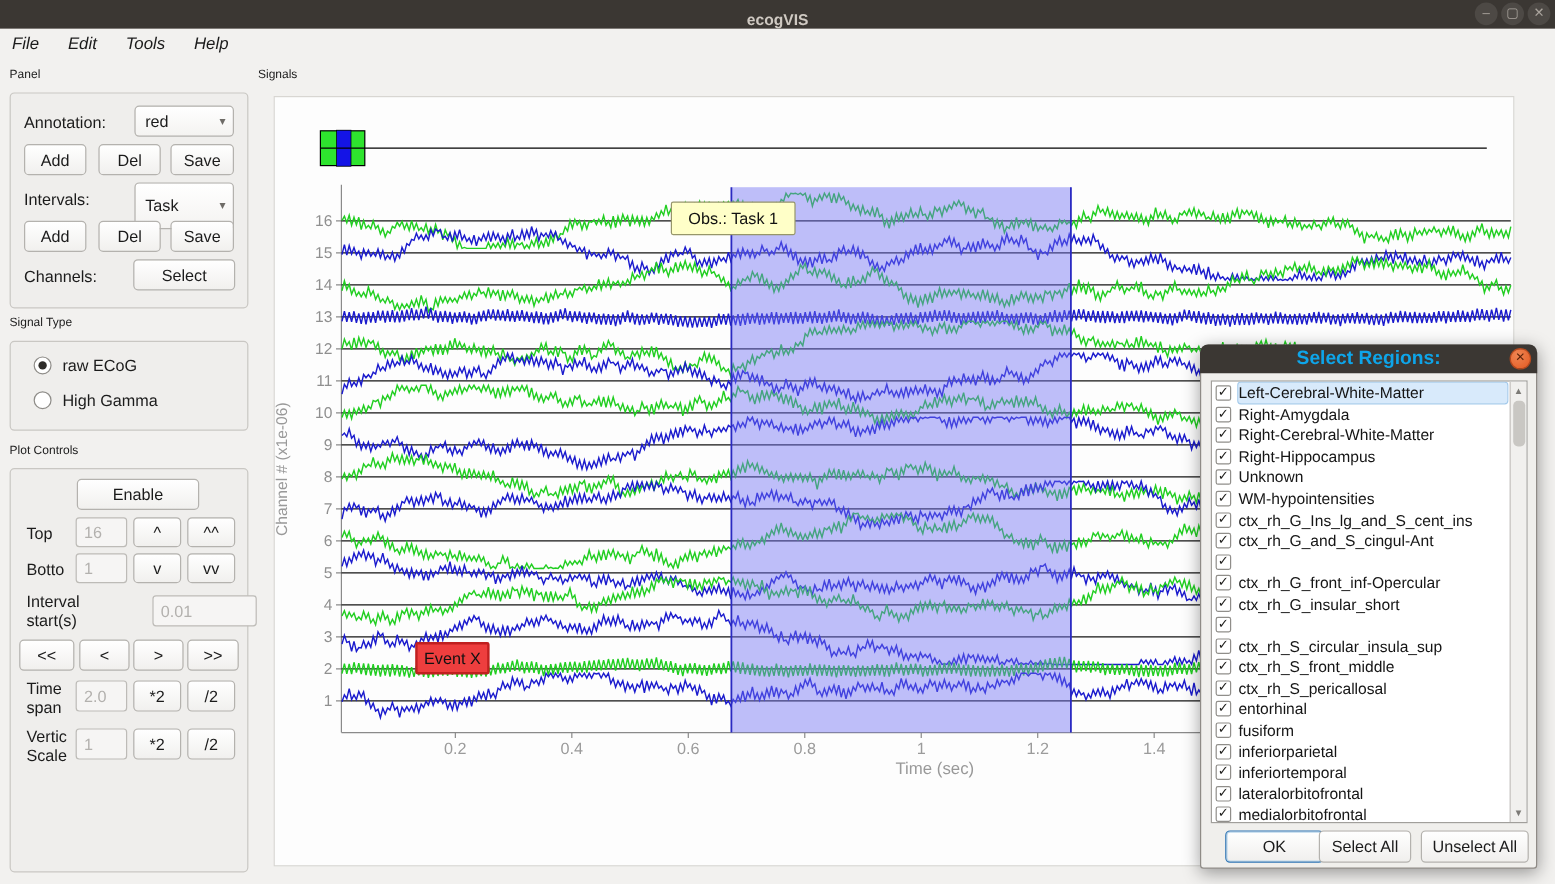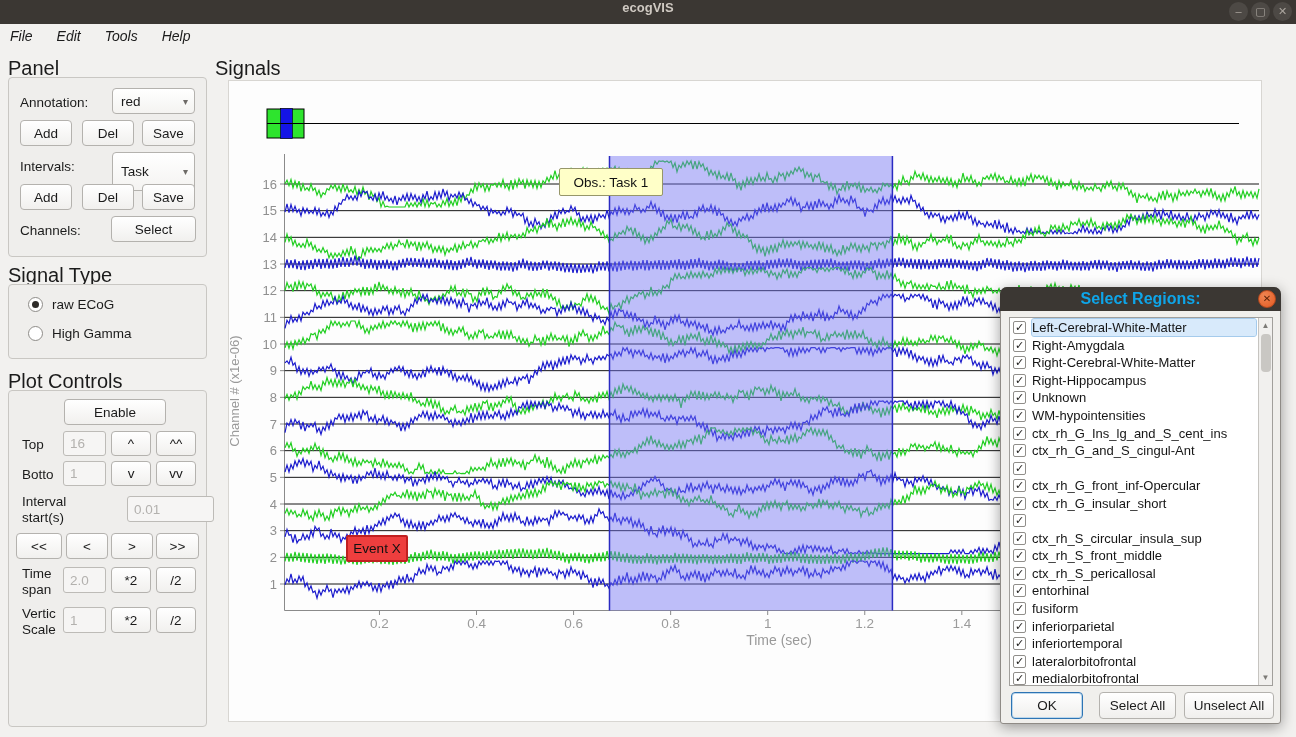--- a/index.html
+++ b/index.html
@@ -1,34 +1,34 @@
 <!DOCTYPE html>
 <html><head>
 <meta charset="utf-8">
 <style>
   * { margin:0; padding:0; box-sizing:border-box; }
   html,body { width:1296px; height:737px; overflow:hidden; }
   body { font-family:"Liberation Sans","DejaVu Sans",sans-serif; background:#f2f1ef; position:relative; }
 
   
   .titlebar { position:absolute; left:0; top:0; width:1296px; height:24px; background:#3b3733;
-              display:flex; align-items:flex-start; justify-content:center; }
+              display:flex; align-items:flex-end; justify-content:center; }
   .titlebar .title { color:#cfc9c2; font-weight:bold; font-size:13px; }
   .winbtns { position:absolute; right:4px; top:2px; display:flex; gap:3px; }
   .winbtn { width:19px; height:19px; border-radius:50%; background:#4d4945; color:#aaa49d;
             font-size:11px; line-height:19px; text-align:center; cursor:default; }
 
   
   .menubar { position:absolute; left:0; top:24px; width:1296px; height:24px; background:#f2f1ef;
              display:flex; align-items:center;font-style:italic; }
   .menuitem { font-size:14px; color:#1b1b1b; padding:0 12px; }
   .menuitem:first-child { padding-left:10px; }
 
   
-  .seclabel { position:absolute; font-size:20px; color:#1b1b1b; }
+  .seclabel { position:absolute; font-size:10px; color:#1b1b1b; }
   .groupbox { position:absolute; background:#efeeec; border:1px solid #c9c7c3; border-radius:4px; }
 
   .ctl-label { position:absolute; font-size:13.5px; color:#1b1b1b; }
   .btn { position:absolute; background:linear-gradient(#ffffff,#f1f0ee); border:1px solid #b4b2ae;
          border-radius:4px; font-size:13.5px; color:#1b1b1b; text-align:center; cursor:default;
          display:flex; align-items:center; justify-content:center; font-family:inherit; }
   .combo { position:absolute; background:linear-gradient(#ffffff,#f4f3f1); border:1px solid #b4b2ae;
            border-radius:4px; font-size:13.5px; color:#1b1b1b; display:flex; align-items:center;
            padding-left:8px; }
   .combo .arrow { position:absolute; right:6px; color:#6e6b67; font-size:10px; }
@@ -339,16 +339,16 @@
           <span class="cb">✓</span>
           <span class="lbl">medialorbitofrontal</span>
         </div>
       </div>
     <div class="vscroll">
       <span class="varrow" style="top:3px;">▲</span>
       <div class="vthumb"></div>
       <span class="varrow" style="bottom:3px;">▼</span>
     </div>
   </div>
-  <div class="dbtn ok" style="left:10px;width:72px;">OK</div>
+  <div class="dbtn ok" style="left:20px;width:82px;">OK</div>
   <div class="dbtn" style="left:98px;width:77px;">Select All</div>
   <div class="dbtn" style="left:183px;width:90px;">Unselect All</div>
 </div>
 
 </body></html>

